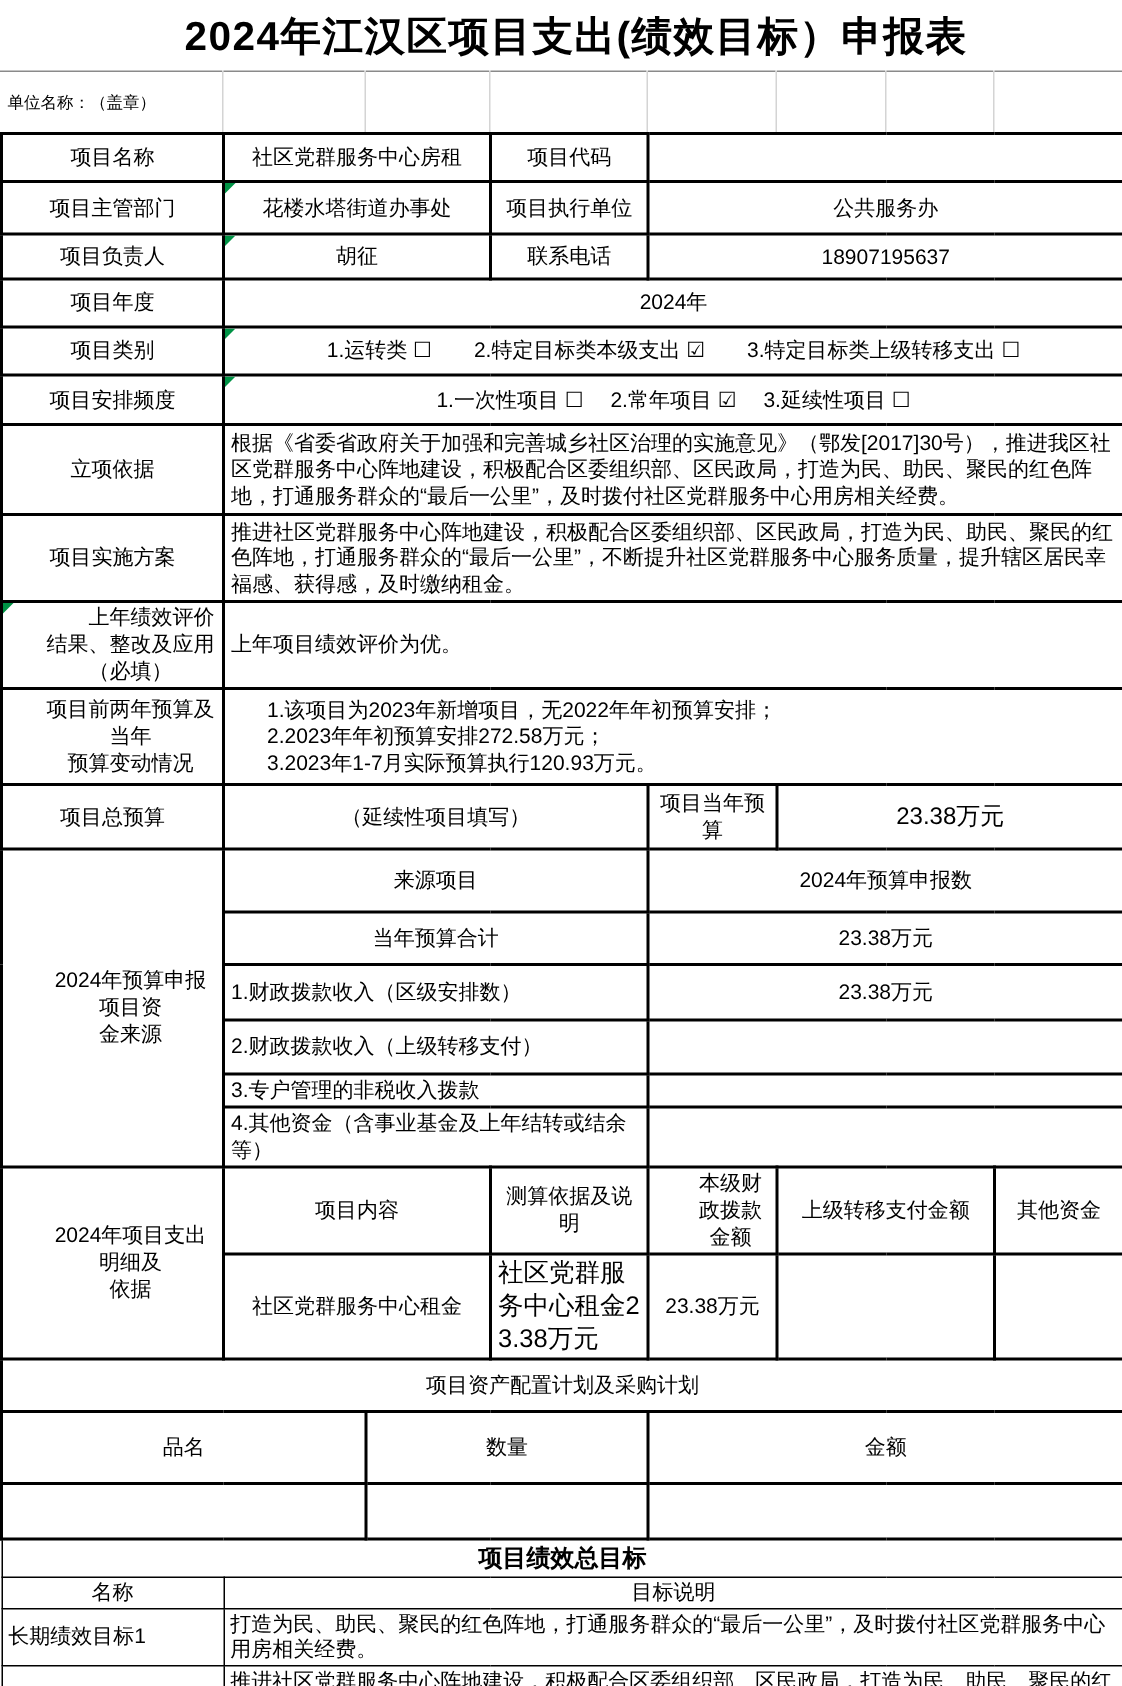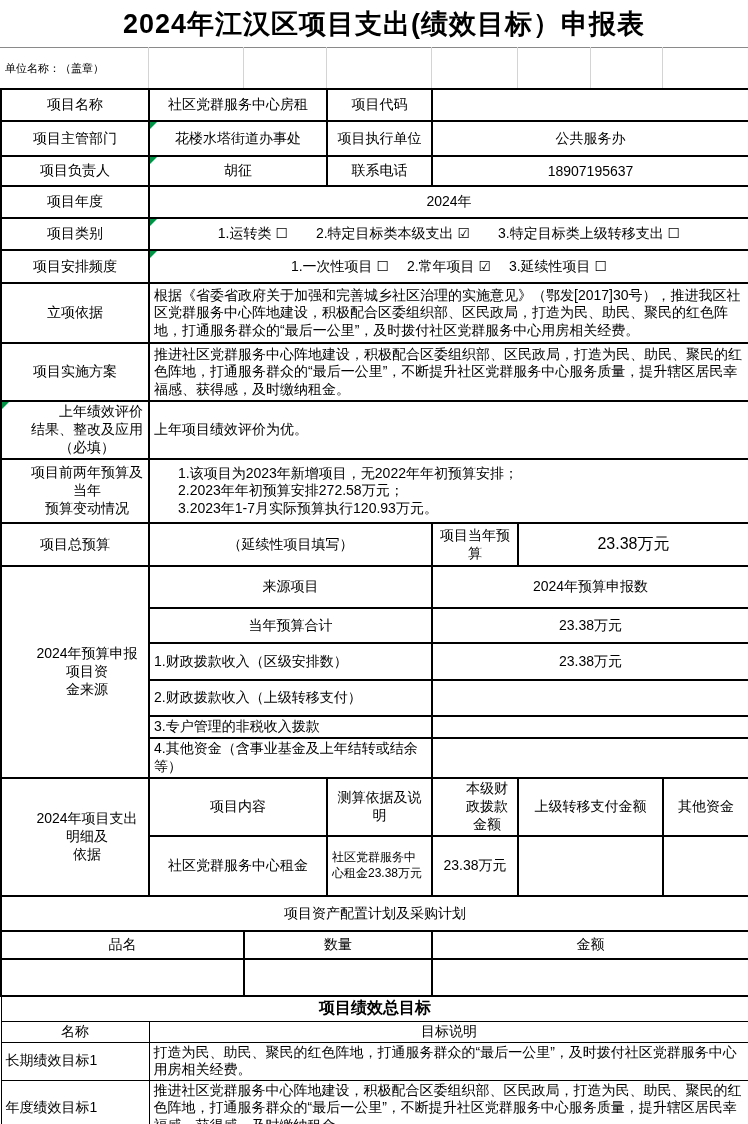--- a/index.html
+++ b/index.html
@@ -16,21 +16,21 @@
   
   .unit-table{border-top:1px solid #8a8a8a;}
   .unit-table td{border-right:1px solid #d4d4d4;height:38px;font-size:11px;}
   .unit-table td:last-child{border-right:none;}
   .unit-table td.u-label{text-align:left;white-space:nowrap;padding-left:5px;}
 
   
   .form-table td{border:2px solid #000;}
   .form-table .left{text-align:left;}
   .preline{white-space:pre-line;padding-left:28px;}
-  .sm{font-size:12px;line-height:1.3;}
+  .sm{font-size:17px;line-height:1.3;}
   .tight{line-height:1.25;}
   .thin td{border-width:1px;}
   .section-title{font-weight:bold;font-size:16px;margin-top:12px;}
 
   
   .tri{position:absolute;top:0;left:0;width:0;height:0;
     border-top:7px solid #009245;border-right:7px solid transparent;}
 </style>
 </head>
 <body>
@@ -176,21 +176,21 @@
       <td colspan="2">社区党群服务中心租金</td>
       <td class="left sm">社区党群服务中心租金23.38万元</td>
       <td>23.38万元</td>
       <td colspan="2"></td>
       <td></td>
     </tr>
 
     <tr style="height:35px">
       <td colspan="8">项目资产配置计划及采购计划</td>
     </tr>
-    <tr style="height:28px">
+    <tr style="height:48px">
       <td colspan="2">品名</td>
       <td colspan="2">数量</td>
       <td colspan="4">金额</td>
     </tr>
     <tr style="height:37px">
       <td colspan="2"></td>
       <td colspan="2"></td>
       <td colspan="4"></td>
     </tr>
 

